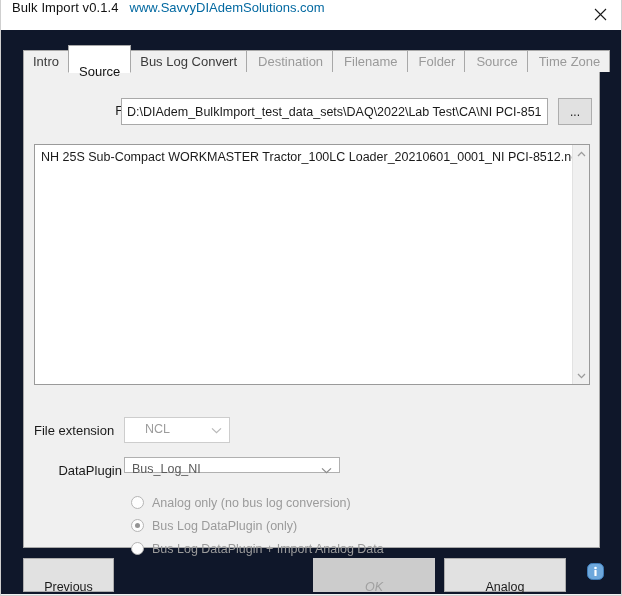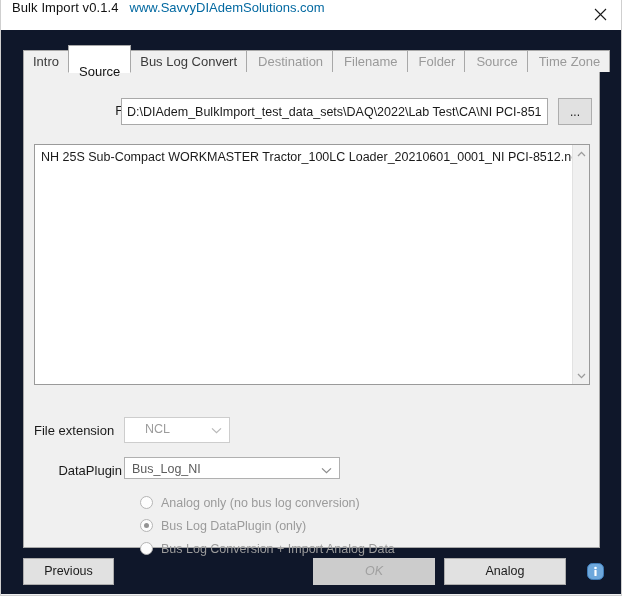--- a/index.html
+++ b/index.html
@@ -268,21 +268,21 @@
     width: 88px;
     text-align: right;
     font-size: 13px;
     color: #1a1a1a;
   }
   .combo-plugin {
     position: absolute;
     left: 100px;
     top: 385px;
     width: 216px;
-    height: 22px;
+    height: 16px;
     box-sizing: border-box;
     border: 1px solid #b0b0b0;
     background: #ffffff;
     cursor: default;
     padding-left: 36px;
   }
   .combo-plugin .combo-text {
     position: absolute;
     left: 7px; top: 4px;
     font-size: 12.5px;
@@ -294,21 +294,21 @@
     width: 26px;
     height: 24px;
     display: flex;
     align-items: center;
     justify-content: center;
   }
 
   
   .radio-group {
     position: absolute;
-    left: 116px;
+    left: 107px;
     top: 419px;
     width: 400px;
   }
   .radio-row {
     display: flex;
     align-items: center;
     height: 23px;
     cursor: default;
   }
   .radio-mark {
@@ -350,21 +350,21 @@
     height: 27px;
     box-sizing: border-box;
     border: 1px solid #adadad;
     background: #e1e1e1;
     color: #1a1a1a;
     font-family: "Liberation Sans", sans-serif;
     font-size: 12.5px;
     line-height: 25px;
     text-align: center;
     cursor: default;
-    padding: 0;
+    padding: 16px;
   }
   .btn-previous { left: 22px; width: 91px; }
   .btn-next {
     left: 117px;
     width: 86px;
     border: 2px solid #0078d7;
     background: #e1e1e1;
     line-height: 23px;
   }
   .btn-next .focus-ring {
@@ -478,21 +478,21 @@
         <div class="radio-row">
           <span class="radio-mark"></span>
           <span class="radio-label">Analog only (no bus log conversion)</span>
         </div>
         <div class="radio-row">
           <span class="radio-mark checked"></span>
           <span class="radio-label">Bus Log DataPlugin (only)</span>
         </div>
         <div class="radio-row">
           <span class="radio-mark"></span>
-          <span class="radio-label">Bus Log Conversion + Import Analog Data</span>
+          <span class="radio-label">Bus Log DataPlugin + Import Analog Data</span>
         </div>
       </div>
 
     </div>
 
     <div class="footer">
       <button class="btn btn-previous">Previous</button>
       <button class="btn btn-ok">OK</button>
       <button class="btn btn-cancel">Analog</button>
       <div class="info-icon">

